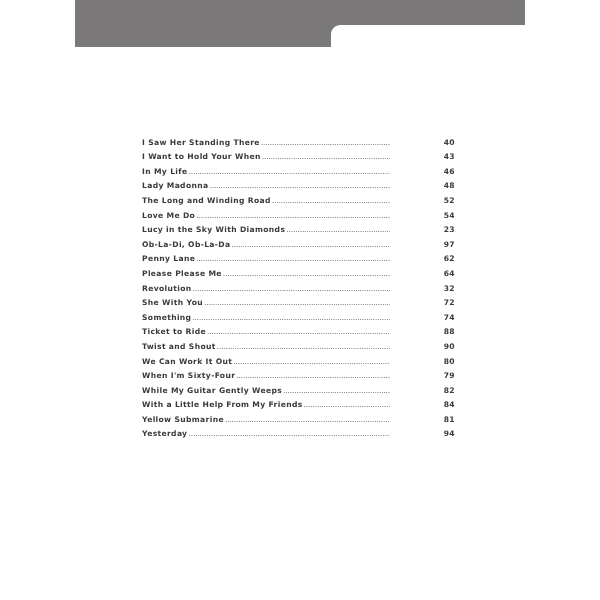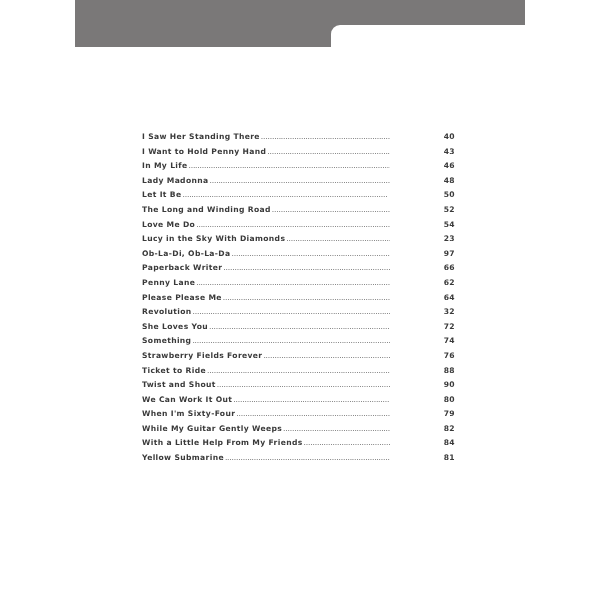--- a/index.html
+++ b/index.html
@@ -37,21 +37,21 @@
       position: absolute;
       left: 142px;
       top: 132px;
       width: 313px;
       margin: 0;
       padding: 0;
       list-style: none;
     }
     .toc-row {
       display: flex;
-      align-items: flex-start;
+      align-items: flex-end;
       height: 14.6px;
       font-family: "DejaVu Sans", sans-serif;
       font-size: 7.6px;
       font-weight: bold;
       color: #3a3a3a;
       letter-spacing: 0.35px;
       white-space: nowrap;
     }
     .toc-title {
       flex: 0 0 auto;
@@ -82,38 +82,33 @@
   <div class="header-band"></div>
   <div class="header-tab"></div>
 
   <ul class="toc">
     <li class="toc-row">
         <span class="toc-title">I Saw Her Standing There</span>
         <span class="toc-leader"></span>
         <span class="toc-page">40</span>
       </li>
     <li class="toc-row">
-        <span class="toc-title">I Want to Hold Penny Hand</span>
+        <span class="toc-title">I Want to Hold Your When</span>
         <span class="toc-leader"></span>
         <span class="toc-page">43</span>
       </li>
     <li class="toc-row">
         <span class="toc-title">In My Life</span>
         <span class="toc-leader"></span>
         <span class="toc-page">46</span>
       </li>
     <li class="toc-row">
         <span class="toc-title">Lady Madonna</span>
         <span class="toc-leader"></span>
         <span class="toc-page">48</span>
-      </li>
-    <li class="toc-row">
-        <span class="toc-title">Let It Be</span>
-        <span class="toc-leader"></span>
-        <span class="toc-page">50</span>
       </li>
     <li class="toc-row">
         <span class="toc-title">The Long and Winding Road</span>
         <span class="toc-leader"></span>
         <span class="toc-page">52</span>
       </li>
     <li class="toc-row">
         <span class="toc-title">Love Me Do</span>
         <span class="toc-leader"></span>
         <span class="toc-page">54</span>
@@ -122,53 +117,43 @@
         <span class="toc-title">Lucy in the Sky With Diamonds</span>
         <span class="toc-leader"></span>
         <span class="toc-page">23</span>
       </li>
     <li class="toc-row">
         <span class="toc-title">Ob-La-Di, Ob-La-Da</span>
         <span class="toc-leader"></span>
         <span class="toc-page">97</span>
       </li>
     <li class="toc-row">
-        <span class="toc-title">Paperback Writer</span>
-        <span class="toc-leader"></span>
-        <span class="toc-page">66</span>
-      </li>
-    <li class="toc-row">
         <span class="toc-title">Penny Lane</span>
         <span class="toc-leader"></span>
         <span class="toc-page">62</span>
       </li>
     <li class="toc-row">
         <span class="toc-title">Please Please Me</span>
         <span class="toc-leader"></span>
         <span class="toc-page">64</span>
       </li>
     <li class="toc-row">
         <span class="toc-title">Revolution</span>
         <span class="toc-leader"></span>
         <span class="toc-page">32</span>
       </li>
     <li class="toc-row">
-        <span class="toc-title">She Loves You</span>
+        <span class="toc-title">She With You</span>
         <span class="toc-leader"></span>
         <span class="toc-page">72</span>
       </li>
     <li class="toc-row">
         <span class="toc-title">Something</span>
         <span class="toc-leader"></span>
         <span class="toc-page">74</span>
-      </li>
-    <li class="toc-row">
-        <span class="toc-title">Strawberry Fields Forever</span>
-        <span class="toc-leader"></span>
-        <span class="toc-page">76</span>
       </li>
     <li class="toc-row">
         <span class="toc-title">Ticket to Ride</span>
         <span class="toc-leader"></span>
         <span class="toc-page">88</span>
       </li>
     <li class="toc-row">
         <span class="toc-title">Twist and Shout</span>
         <span class="toc-leader"></span>
         <span class="toc-page">90</span>
@@ -191,14 +176,19 @@
     <li class="toc-row">
         <span class="toc-title">With a Little Help From My Friends</span>
         <span class="toc-leader"></span>
         <span class="toc-page">84</span>
       </li>
     <li class="toc-row">
         <span class="toc-title">Yellow Submarine</span>
         <span class="toc-leader"></span>
         <span class="toc-page">81</span>
       </li>
+    <li class="toc-row">
+        <span class="toc-title">Yesterday</span>
+        <span class="toc-leader"></span>
+        <span class="toc-page">94</span>
+      </li>
   </ul>
 </div>
 
 </body></html>

